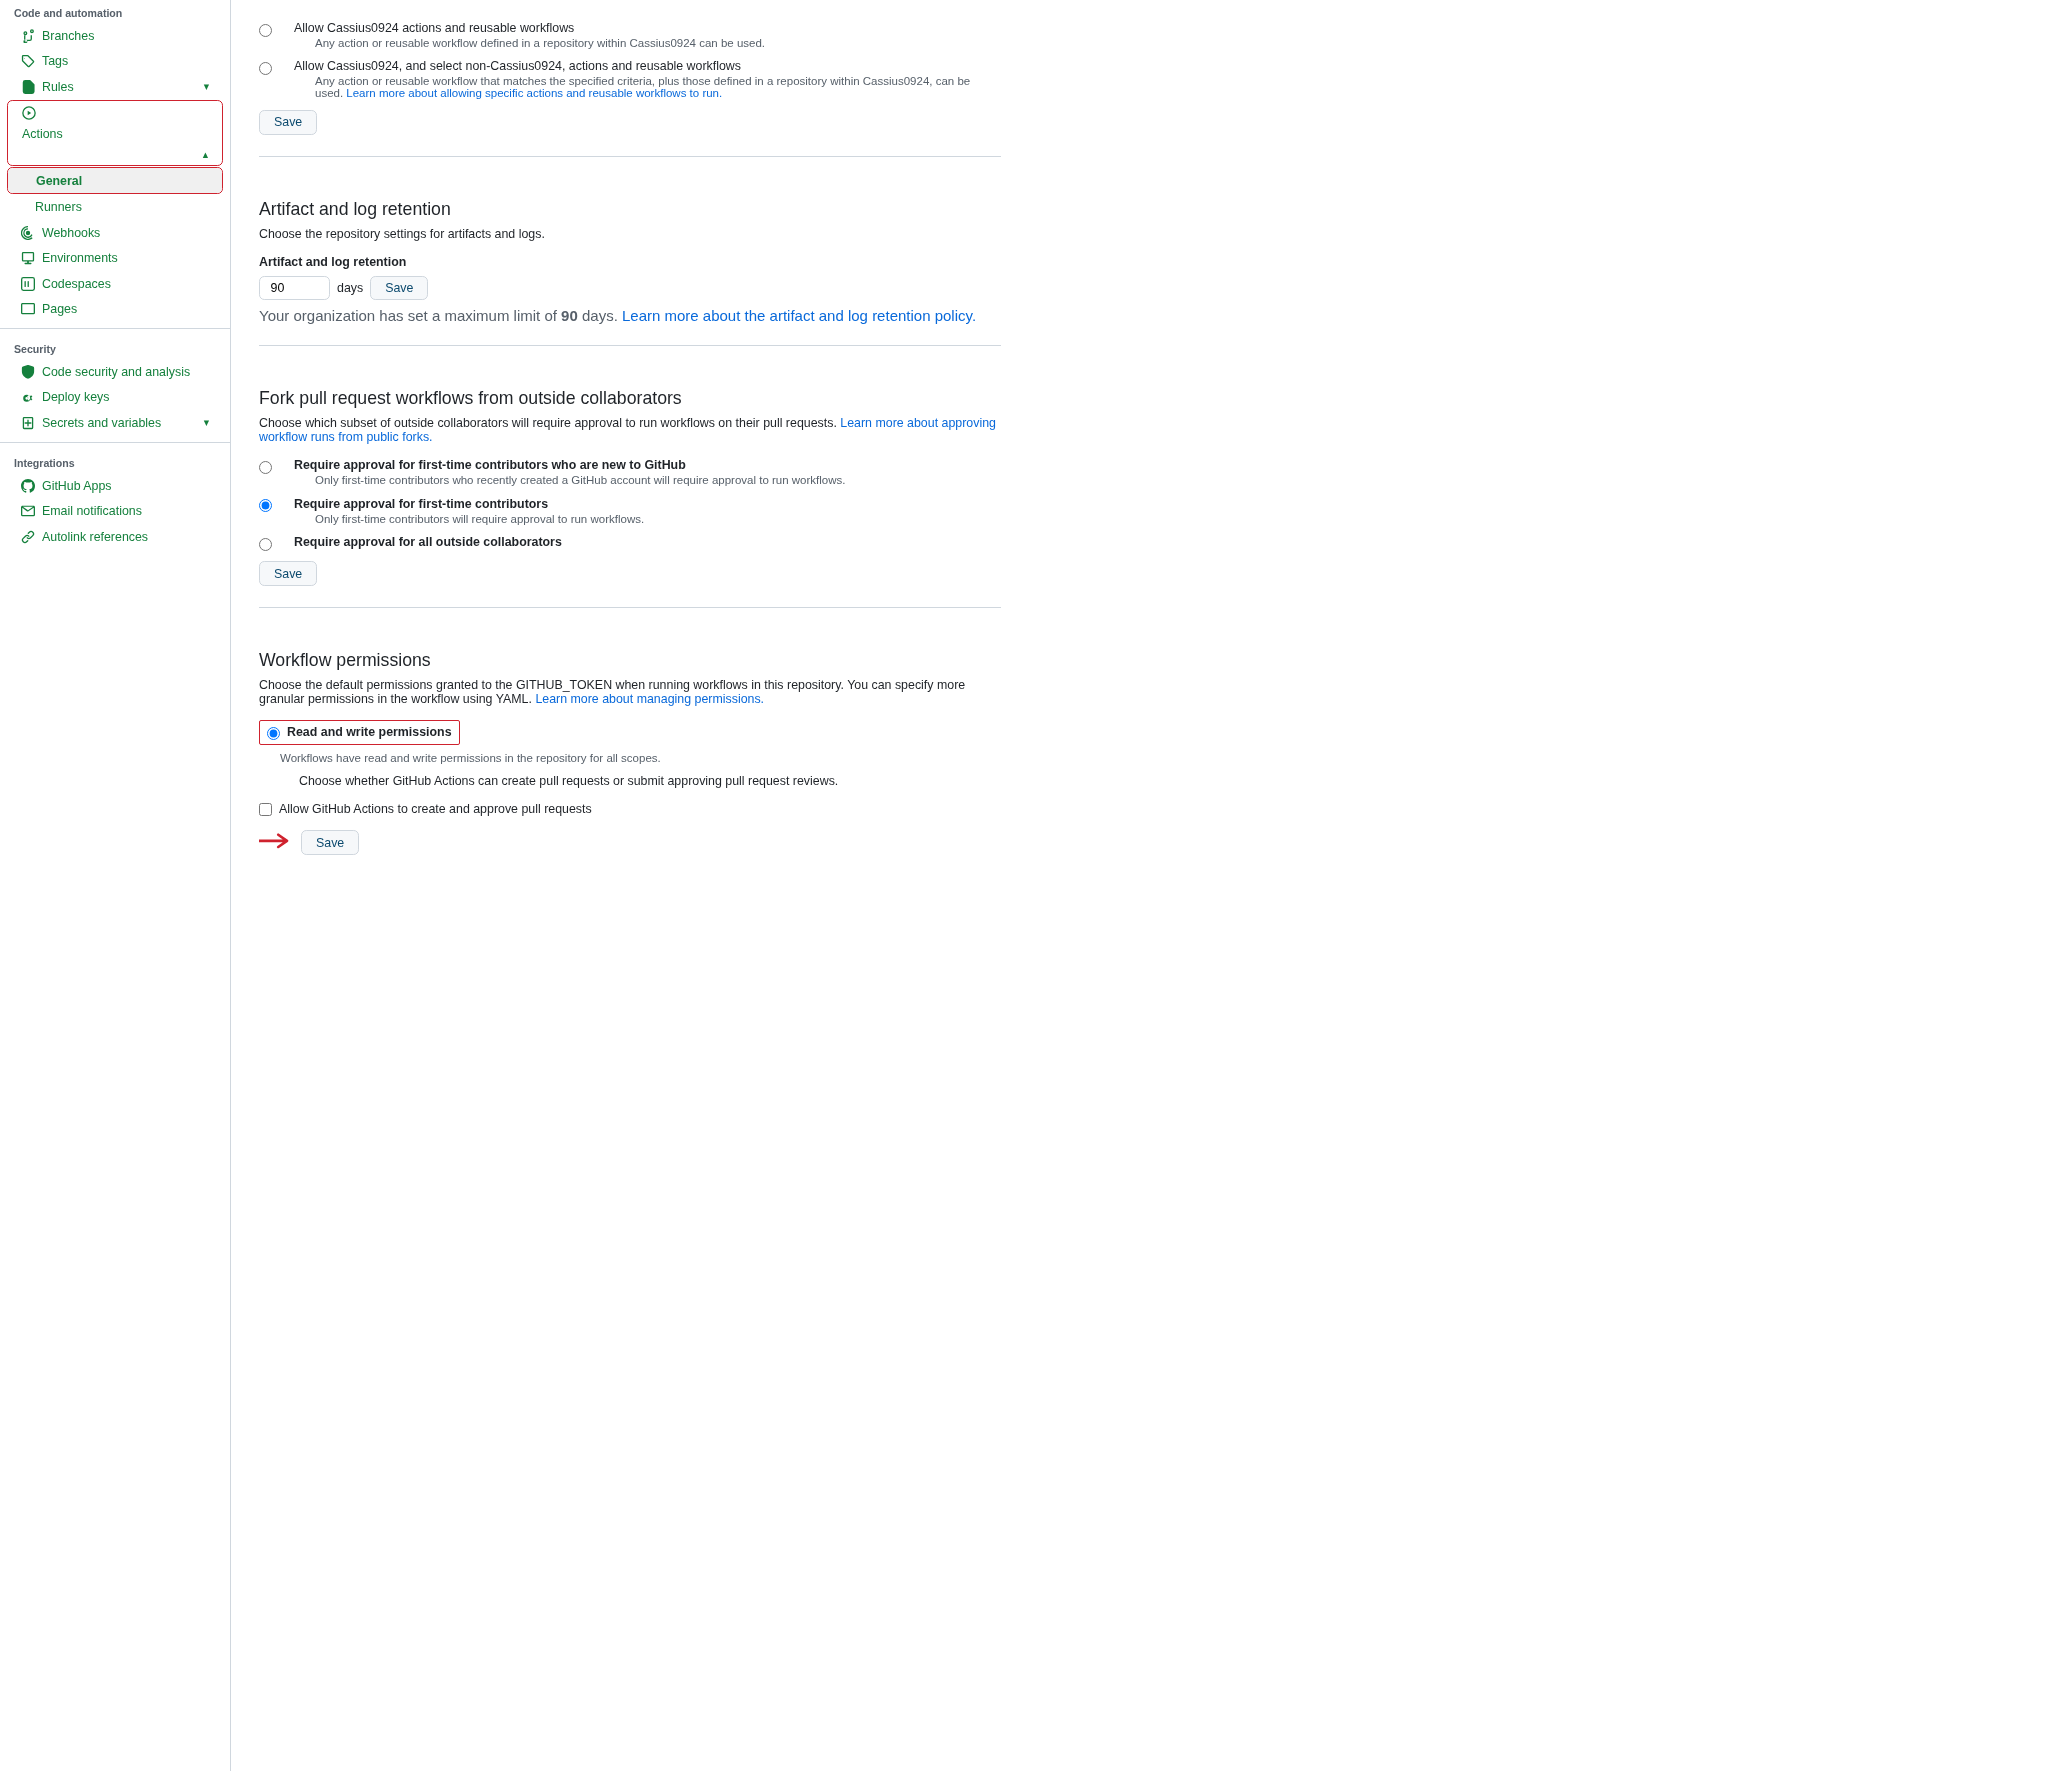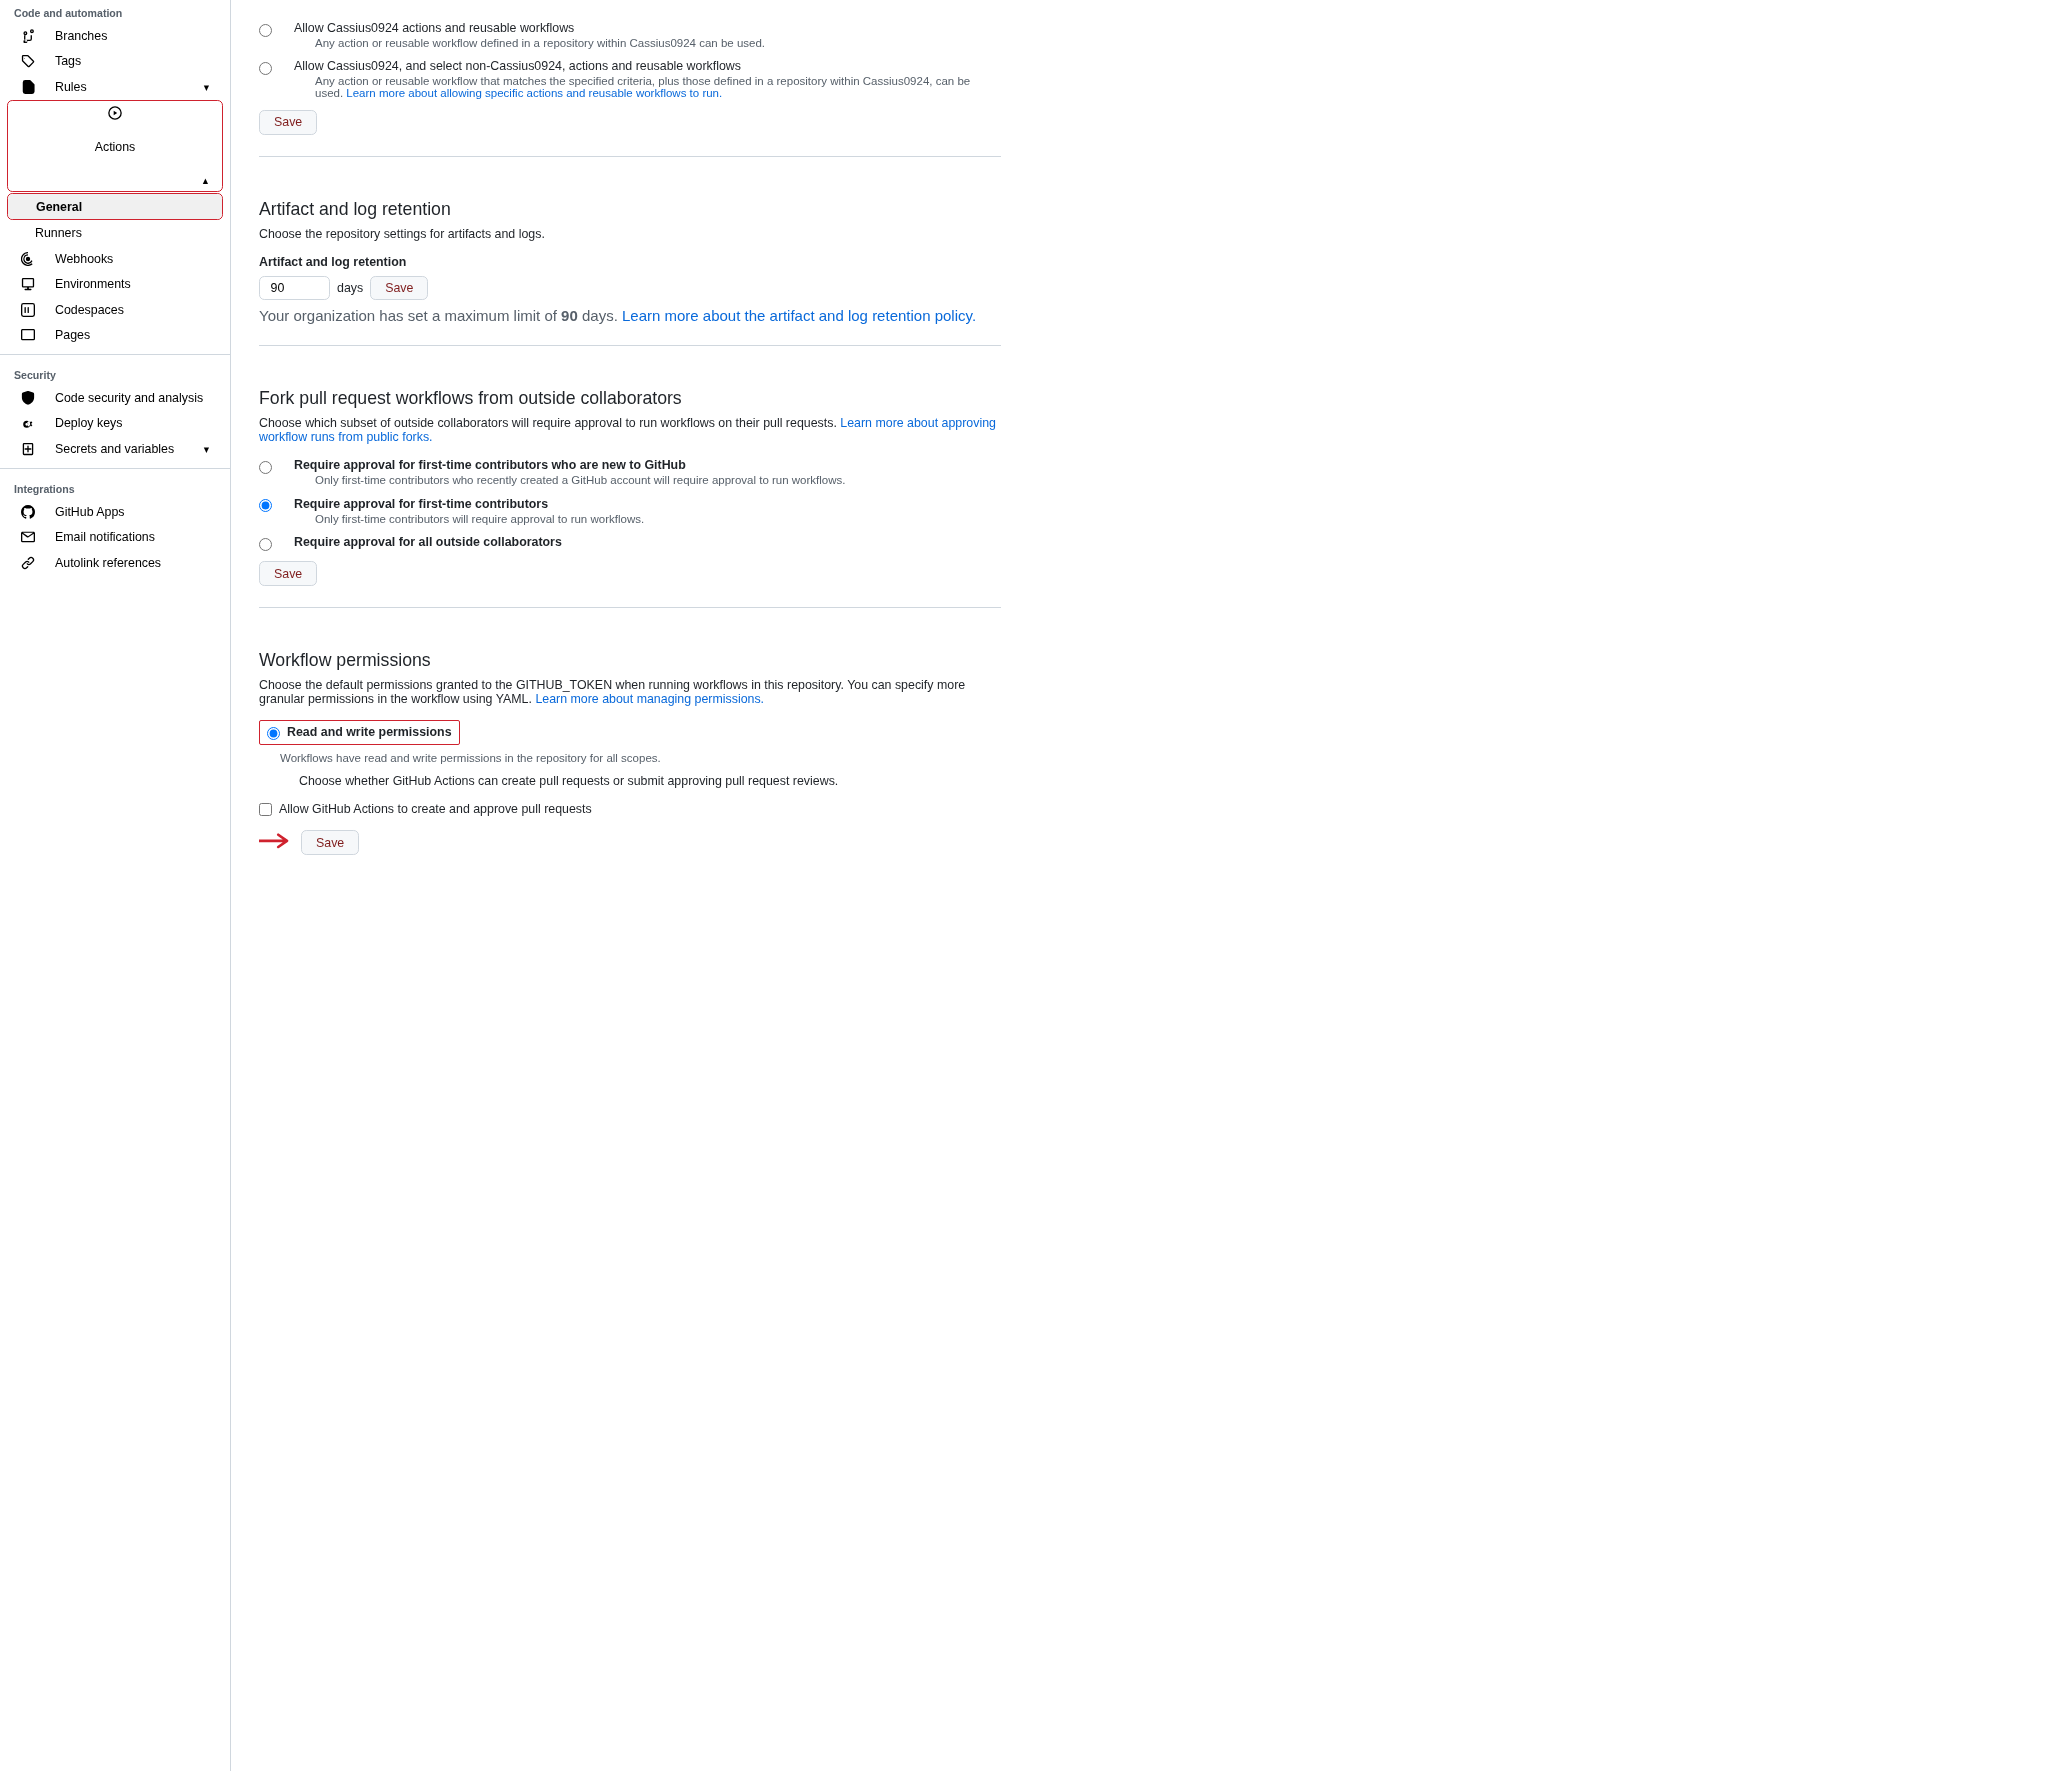--- a/index.html
+++ b/index.html
@@ -1,21 +1,21 @@
 <!DOCTYPE html>
 <html style="font-size:14px"><head>
   <meta charset="utf-8">
   <style>
     * { box-sizing: border-box; margin: 0; padding: 0; }
     body { font-family: -apple-system, BlinkMacSystemFont, "Segoe UI", Helvetica, Arial, sans-serif; font-size: 12.4px; color: #1f2328; background: #fff; display: flex; min-height: 100vh; }
 
     
     .sidebar { width: 231px; min-width: 231px; padding: 0 0; border-right: 0.9px solid #d0d7de; background: #fff; }
     .sidebar-section-label { font-size: 10.6px; font-weight: 600; color: #57606a; padding: 7px 14px 3.5px 14px; }
-    .sidebar-item { display: flex; align-items: center; gap: 20px; padding: 5.3px 14px; color: #000000; cursor: pointer; font-size: 12.4px; border-radius: 5.3px; margin: 0.9px 7px; text-decoration: none; }
+    .sidebar-item { display: flex; align-items: flex-start; gap: 7px; padding: 5.3px 14px; color: #15803d; cursor: pointer; font-size: 12.4px; border-radius: 5.3px; margin: 0.9px 7px; text-decoration: none; }
     .sidebar-sub { padding-left: 28px; }
     .sidebar-item .icon { width: 14px; height: 14px; display: inline-flex; align-items: center; justify-content: center; flex-shrink: 0; }
     .sidebar-item .chevron { margin-left: auto; font-size: 10.6px; }
     .sidebar-divider { height: 0.9px; background: #d0d7de; margin: 7px 0; }
 
     
     .main { flex: 1; padding: 21px 28px; max-width: 798px; overflow-y: auto; }
 
     
     .radio-option { display: flex; align-items: flex-start; gap: 22px; margin-bottom: 10.6px; }
@@ -23,21 +23,21 @@
     .radio-label { font-size: 12.4px; }
     .radio-label strong { font-weight: 600; }
     .radio-desc { font-size: 11.5px; color: #57606a; margin-top: 1.8px; margin-left: 21px; }
 
     
     .section-title { font-size: 17.7px; font-weight: 400; margin-bottom: 7px; padding-top: 21px; }
     .section-desc { font-size: 12.4px; color: #1f2328; margin-bottom: 14px; }
 
     
     .btn { display: inline-flex; align-items: center; padding: 4.4px 14px; font-size: 12.4px; font-weight: 500; border-radius: 5.3px; border: 0.9px solid; cursor: pointer; }
-    .btn-default { background: #f6f8fa; border-color: #d0d7de; color: #7f1d1d; }
+    .btn-default { background: #f6f8fa; border-color: #d0d7de; color: #0c4a6e; }
 
     
     .input-field { border: 0.9px solid #d0d7de; border-radius: 5.3px; padding: 4.4px 10.6px; font-size: 12.4px; width: 71px; }
 
     
     .retention-row { display: flex; align-items: center; gap: 7px; margin-bottom: 7px; }
 
     
     a { color: #0969da; text-decoration: none; }
 

